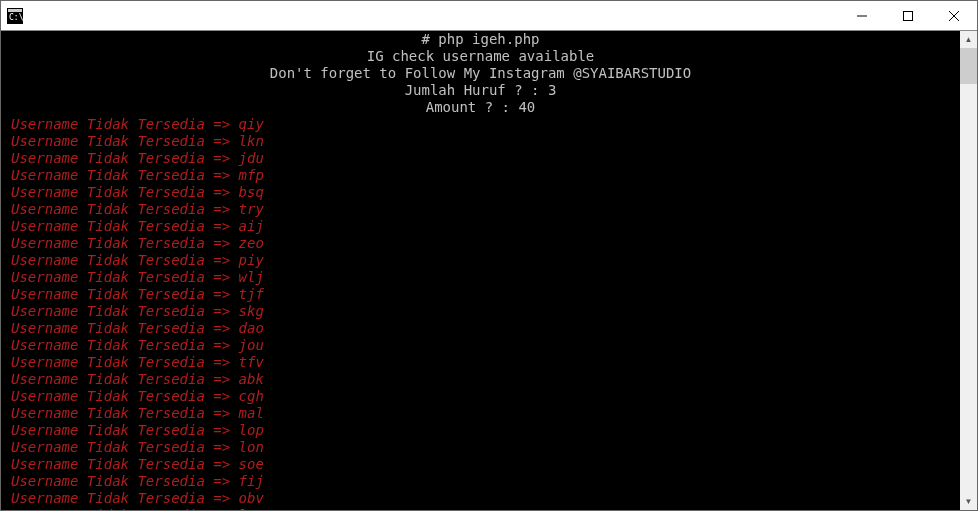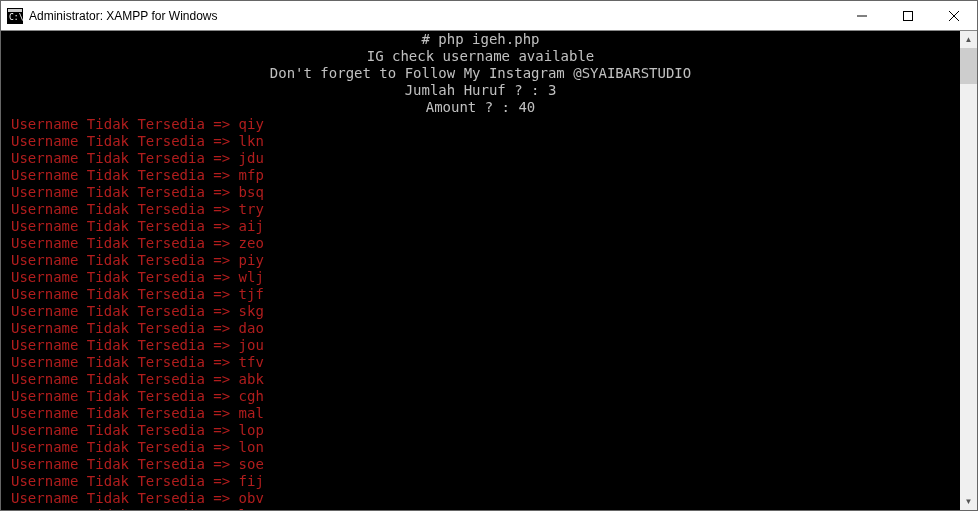--- a/index.html
+++ b/index.html
@@ -97,35 +97,34 @@
   }
   .sb-thumb {
     position: absolute;
     top: 0;
     left: 0;
     right: 0;
     height: 36px;
     background: #cdcdcd;
   }
   .line { display: block; }
-  .indent { padding-left: 8px; }
+  .indent { padding-left: 8px; font-style: italic; }
 </style>
 </head>
 <body>
 
 <div class="window">
   <div class="titlebar">
     <span class="icon">
       <svg width="16" height="16" viewBox="0 0 16 16">
         <rect x="0" y="0" width="16" height="16" fill="#000"></rect>
         <rect x="1" y="1" width="14" height="3" fill="#ccc"></rect>
         <text x="2" y="12" font-size="8" fill="#fff" font-family="monospace">C:\</text>
       </svg>
     </span>
-    <span class="title">Administrator:  XAMPP for Windows</span>
     <div class="winbtns">
       <div class="winbtn">
         <svg width="10" height="10" viewBox="0 0 10 10">
             <line x1="0" y1="5" x2="10" y2="5" stroke="#000" stroke-width="1"></line>
           </svg>
       </div>
       <div class="winbtn">
         <svg width="10" height="10" viewBox="0 0 10 10">
             <rect x="0.5" y="0.5" width="9" height="9" fill="none" stroke="#000" stroke-width="1"></rect>
           </svg>

